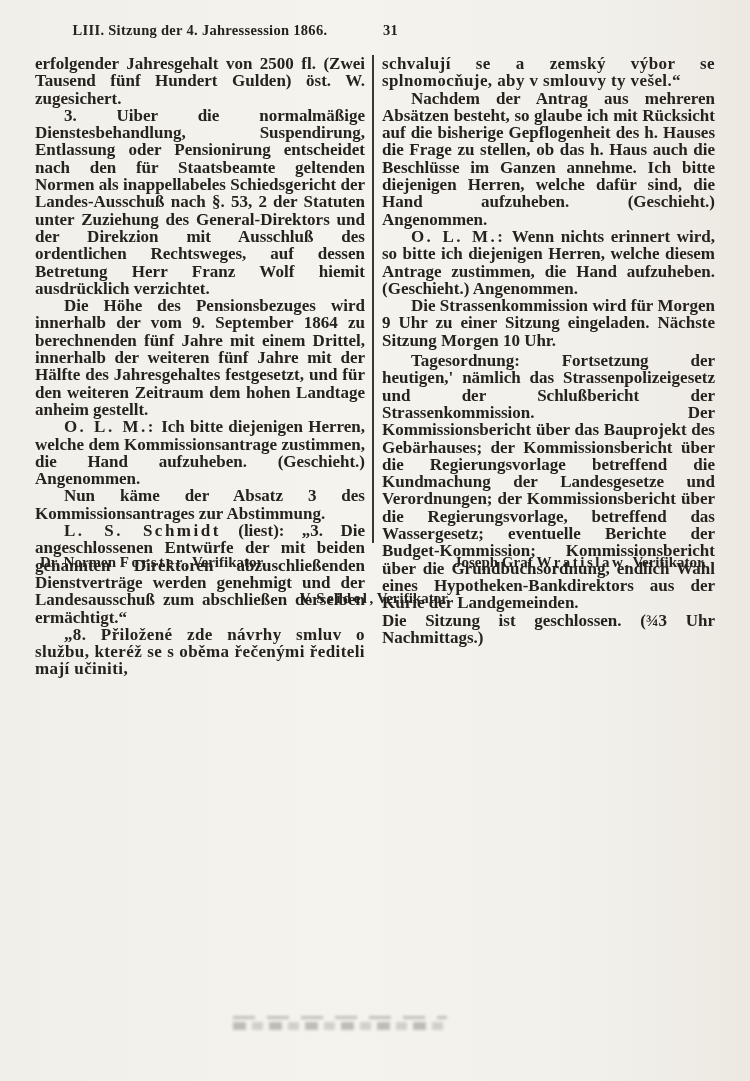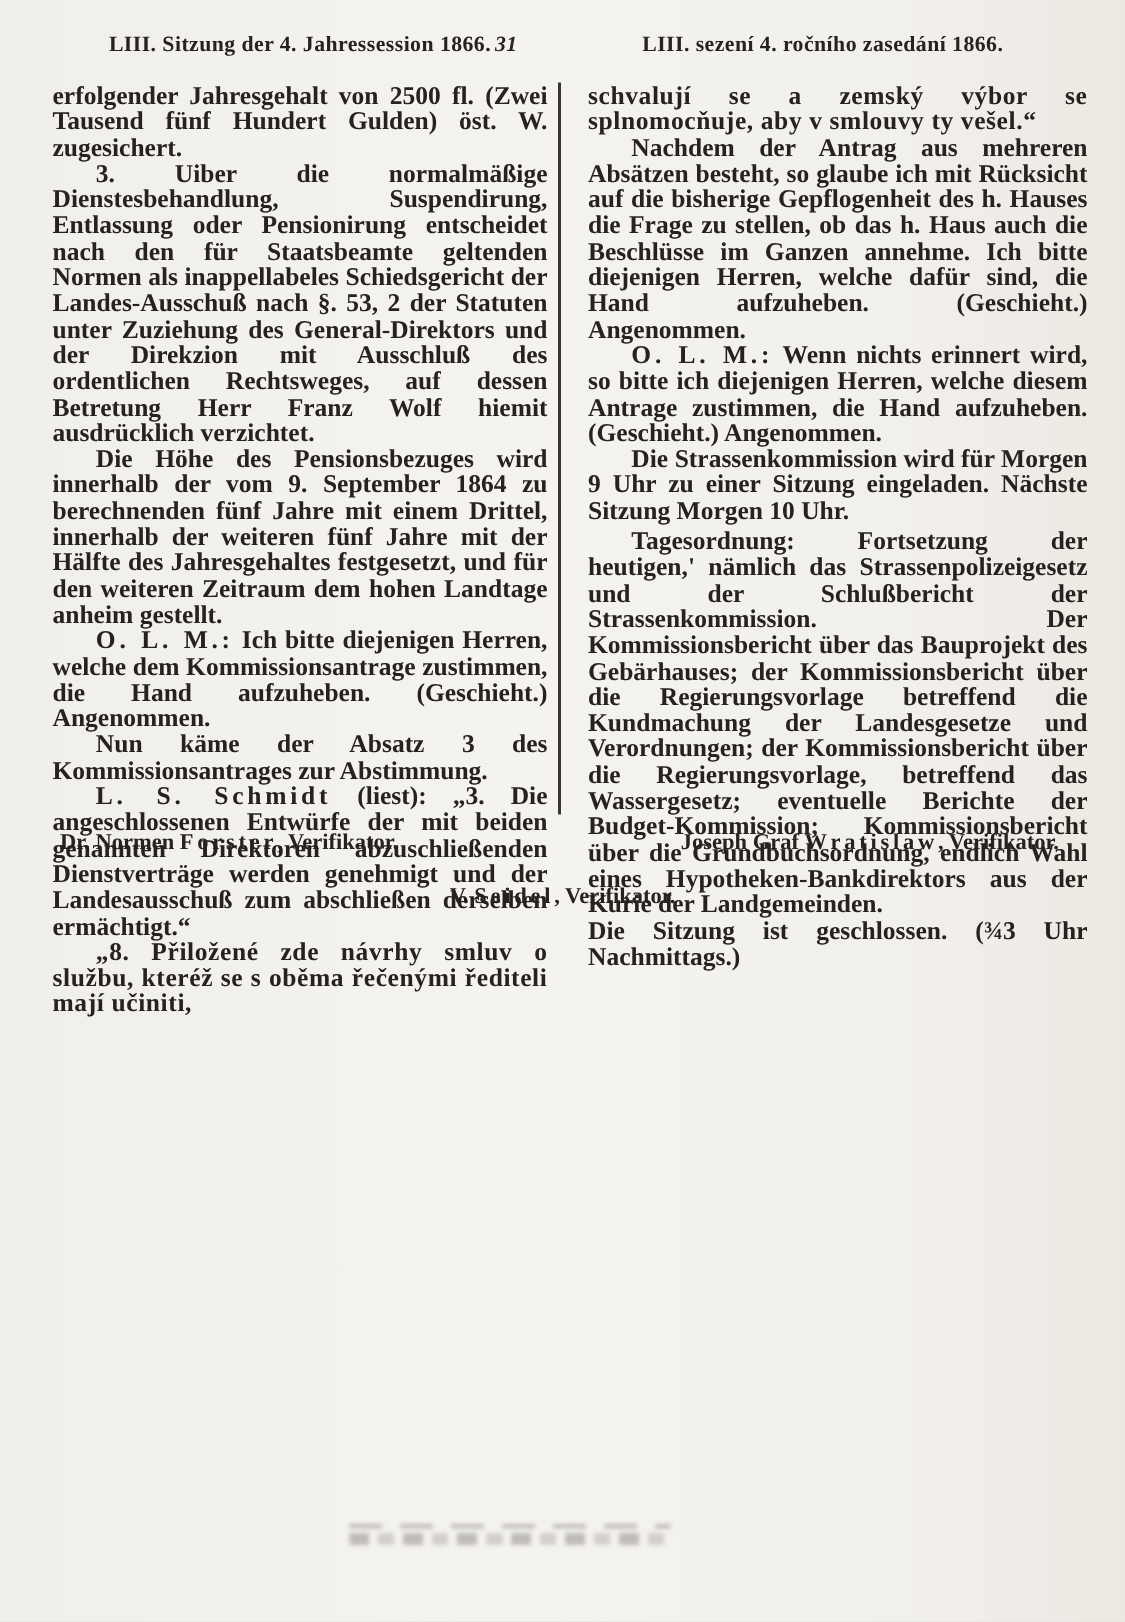--- a/index.html
+++ b/index.html
@@ -10,27 +10,27 @@
   }
   .page{
     position:relative;width:750px;height:1081px;
     background:linear-gradient(90deg,#f1efea 0%,#f5f3ee 45%,#f2f0eb 80%,#ece9e3 100%);
     color:#26231e;
   }
   
   .running-head{position:absolute;top:22px;left:0;width:750px;height:20px;
     font-size:14.5px;font-weight:bold;letter-spacing:.3px;}
   .rh-left{position:absolute;left:35px;width:330px;text-align:center;}
-  .rh-num{position:absolute;left:330px;width:68px;text-align:left;font-style:italic;}
+  .rh-num{position:absolute;left:330px;width:68px;text-align:right;}
   .rh-right{position:absolute;left:382px;width:333px;text-align:center;}
   
   .column{position:absolute;top:55px;font-size:17px;font-weight:bold;
     line-height:17.3px;text-align:justify;}
   .col-left{left:35px;width:330px;}
-  .col-right{left:392px;width:333px;}
+  .col-right{left:382px;width:333px;}
   .col-divider{position:absolute;left:372px;top:55px;width:1.5px;height:488px;
     background:#3a3732;}
   .para{margin:0;text-indent:0;}
   .para.indent{text-indent:1.7em;}
   .para.gap{margin-top:3px;}
   .para.latin{letter-spacing:.4px;}
   .spaced{letter-spacing:2.5px;text-align:right;}
   
   .sig{position:absolute;font-size:15px;font-weight:bold;white-space:nowrap;}
   .sig-left{left:40px;top:554px;}
@@ -45,21 +45,20 @@
     background:repeating-linear-gradient(90deg,rgba(130,127,120,.85) 0 13px,transparent 13px 19px,rgba(140,137,128,.6) 19px 30px,transparent 30px 36px);}
 </style>
 </head>
 <body>
 
 <div class="page">
 
   <div class="running-head">
     <span class="rh-left">LIII. Sitzung der 4. Jahressession 1866.</span>
     <span class="rh-num">31</span>
-    <span class="rh-right">LIII. sezení 4. ročního zasedání 1866.</span>
   </div>
 
   <div class="column col-left">
       <p class="para"><span>erfolgender Jahresgehalt von 2500 fl. (Zwei Tausend fünf Hundert Gulden) öst. W. zugesichert.</span></p>
       <p class="para indent"><span>3. Uiber die normalmäßige Dienstesbehandlung, Suspendirung, Entlassung oder Pensionirung entscheidet nach den für Staatsbeamte geltenden Normen als inappellabeles Schiedsgericht der Landes-Ausschuß nach §. 53, 2 der Statuten unter Zuziehung des General-Direktors und der Direkzion mit Ausschluß des ordentlichen Rechtsweges, auf dessen Betretung Herr Franz Wolf hiemit ausdrücklich verzichtet.</span></p>
       <p class="para indent"><span>Die Höhe des Pensionsbezuges wird innerhalb der vom 9. September 1864 zu berechnenden fünf Jahre mit einem Drittel, innerhalb der weiteren fünf Jahre mit der Hälfte des Jahresgehaltes festgesetzt, und für den weiteren Zeitraum dem hohen Landtage anheim gestellt.</span></p>
       <p class="para indent"><span class="spaced">O. L. M.:</span><span> Ich bitte diejenigen Herren, welche dem Kommissionsantrage zustimmen, die Hand aufzuheben. (Geschieht.) Angenommen.</span></p>
       <p class="para indent"><span>Nun käme der Absatz 3 des Kommissionsantrages zur Abstimmung.</span></p>
       <p class="para indent"><span class="spaced">L. S. Schmidt</span><span> (liest): „3. Die angeschlossenen Entwürfe der mit beiden genannten Direktoren abzuschließenden Dienstverträge werden genehmigt und der Landesausschuß zum abschließen derselben ermächtigt.“</span></p>
       <p class="para indent latin"><span>„8. Přiložené zde návrhy smluv o službu, kteréž se s oběma řečenými řediteli mají učiniti,</span></p>

